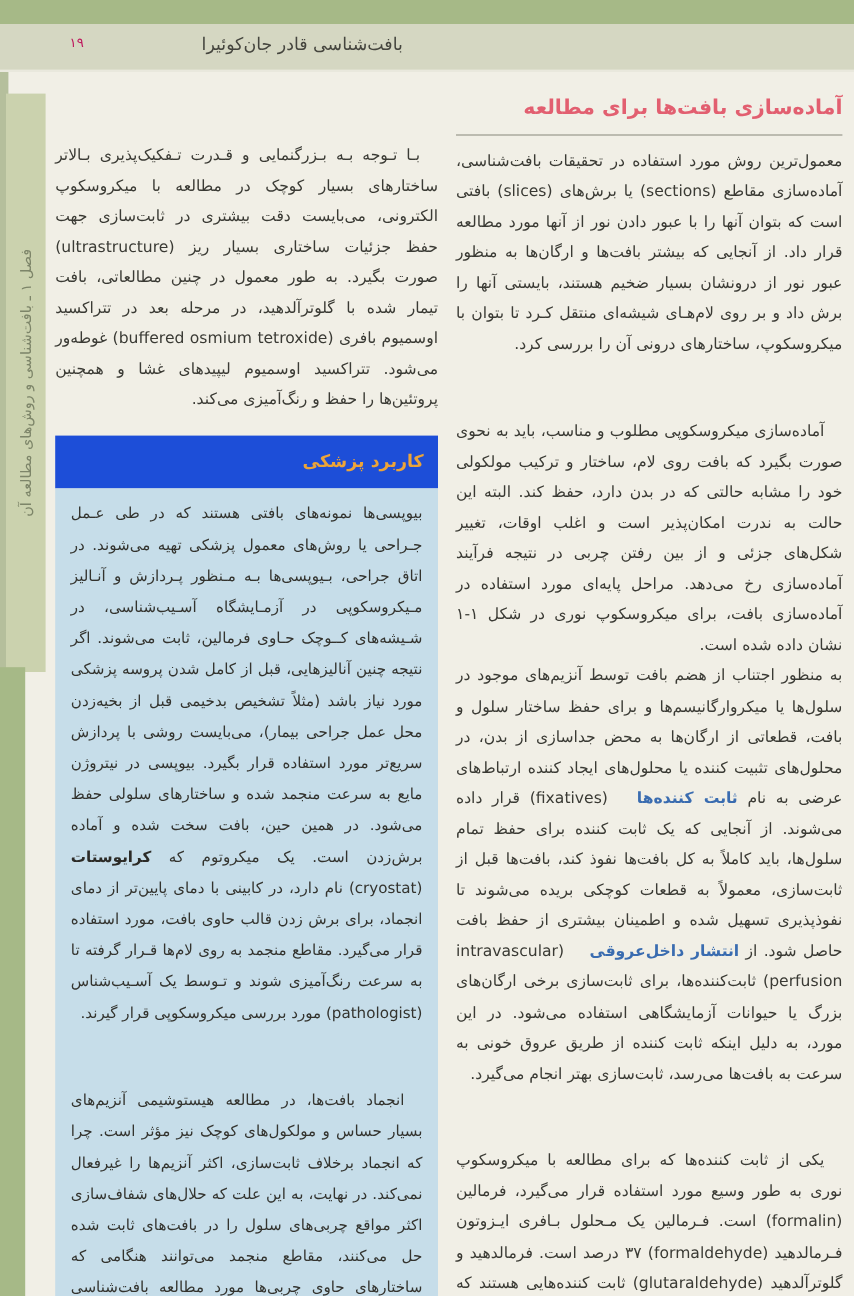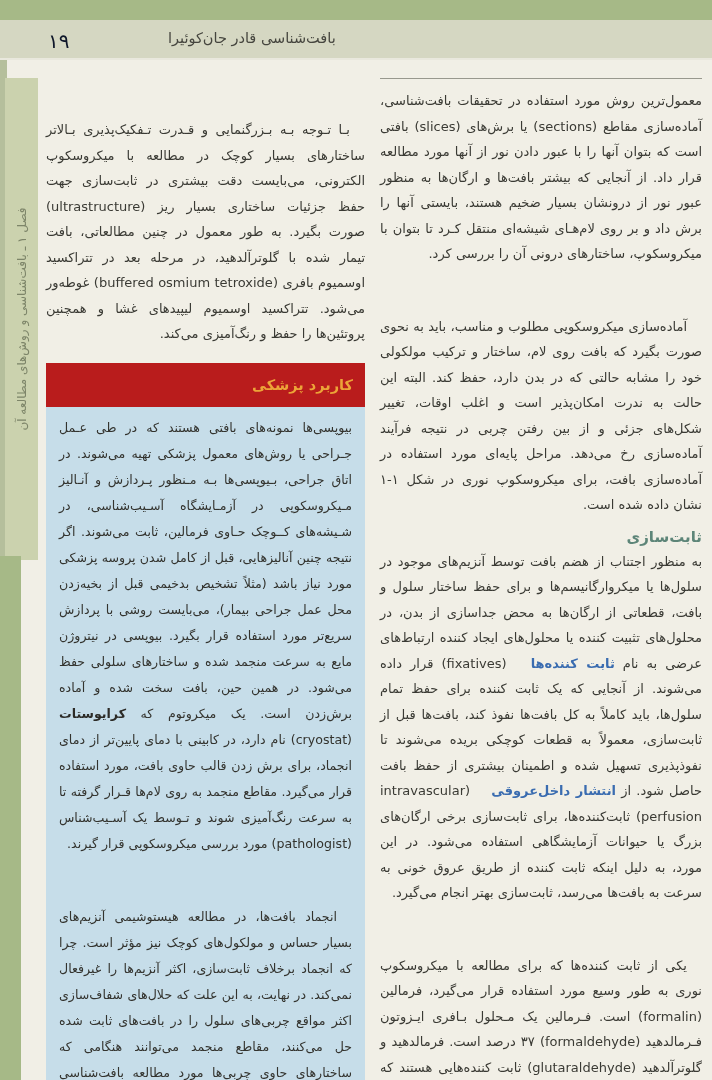--- a/index.html
+++ b/index.html
@@ -24,22 +24,22 @@
     position:absolute;top:20px;left:0;width:712px;height:38px;
     background:#d5d7c2;
     border-bottom:2px solid #e9e8dd;
   }
   .header-title{
     position:absolute;left:168px;top:10px;
     font-size:14.5px;color:#45453e;letter-spacing:0;
     direction:rtl;white-space:nowrap;
   }
   .header-pagenum{
-    position:absolute;left:48px;top:9px;
-    font-size:20px;color:#0f172a;
+    position:absolute;left:58px;top:9px;
+    font-size:11px;color:#be185d;
   }
   
   .edge-line{
     position:absolute;left:0;top:60px;width:7px;height:1020px;
     background:#b5bf9c;
   }
   .chapter-tab{
     position:absolute;left:5px;top:78px;width:33px;height:482px;
     background:#cbd2ae;
   }
@@ -83,21 +83,21 @@
     text-align:justify;color:#3a3a34;
   }
   .indent{text-indent:15px;margin-top:47px;}
   .term{color:#3a6cb0;font-weight:bold;padding-left:16px;}
   .term-dark{color:#2c2b27;font-weight:bold;margin-top:30px;}
   
   .medbox{
     margin-top:16px;
   }
   .medbox-header{
-    height:44px;background:#b91c1c;
+    height:44px;background:#1d4ed8;
     display:flex;align-items:center;
     padding:0 12px;
   }
   .medbox-title{
     font-size:14.5px;font-weight:bold;color:#eca438;
   }
   .medbox-body{
     background:#c6dde9;
     padding:8px 13px 14px;
   }
@@ -121,27 +121,27 @@
 
   <div class="chapter-tab">
     <span class="chapter-tab-text">فصل ۱ ـ بافت‌شناسی و روش‌های مطالعه آن</span>
   </div>
 
   <div class="edge-lower"></div>
 
   <div class="main">
 
     <div class="col col-right">
+      <h1 class="section-title">آماده‌سازی بافت‌ها برای مطالعه</h1>
       <div class="title-rule"></div>
 
       <p class="body-p">معمول‌ترین روش مورد استفاده در تحقیقات بافت‌شناسی، آماده‌سازی مقاطع (sections) یا برش‌های (slices) بافتی است که بتوان آنها را با عبور دادن نور از آنها مورد مطالعه قرار داد. از آنجایی که بیشتر بافت‌ها و ارگان‌ها به منظور عبور نور از درونشان بسیار ضخیم هستند، بایستی آنها را برش داد و بر روی لام‌هـای شیشه‌ای منتقل کـرد تا بتوان با میکروسکوپ، ساختارهای درونی آن را بررسی کرد.</p>
 
       <p class="body-p indent">آماده‌سازی میکروسکوپی مطلوب و مناسب، باید به نحوی صورت بگیرد که بافت روی لام، ساختار و ترکیب مولکولی خود را مشابه حالتی که در بدن دارد، حفظ کند. البته این حالت به ندرت امکان‌پذیر است و اغلب اوقات، تغییر شکل‌های جزئی و از بین رفتن چربی در نتیجه فرآیند آماده‌سازی رخ می‌دهد. مراحل پایه‌ای مورد استفاده در آماده‌سازی بافت، برای میکروسکوپ نوری در شکل ۱-۱ نشان داده شده است.</p>
 
-      <h2 class="subsection-title">ثابت‌سازی</h2>
 
       <p class="body-p"><span>به منظور اجتناب از هضم بافت توسط آنزیم‌های موجود در سلول‌ها یا میکروارگانیسم‌ها و برای حفظ ساختار سلول و بافت، قطعاتی از ارگان‌ها به محض جداسازی از بدن، در محلول‌های تثبیت کننده یا محلول‌های ایجاد کننده ارتباط‌های عرضی به نام </span><span class="term">ثابت کننده‌ها</span><span> (fixatives) قرار داده می‌شوند. از آنجایی که یک ثابت کننده برای حفظ تمام سلول‌ها، باید کاملاً به کل بافت‌ها نفوذ کند، بافت‌ها قبل از ثابت‌سازی، معمولاً به قطعات کوچکی بریده می‌شوند تا نفوذپذیری تسهیل شده و اطمینان بیشتری از حفظ بافت حاصل شود. از </span><span class="term">انتشار داخل‌عروقی</span><span> (intravascular perfusion) ثابت‌کننده‌ها، برای ثابت‌سازی برخی ارگان‌های بزرگ یا حیوانات آزمایشگاهی استفاده می‌شود. در این مورد، به دلیل اینکه ثابت کننده از طریق عروق خونی به سرعت به بافت‌ها می‌رسد، ثابت‌سازی بهتر انجام می‌گیرد.</span></p>
 
       <p class="body-p indent">یکی از ثابت کننده‌ها که برای مطالعه با میکروسکوپ نوری به طور وسیع مورد استفاده قرار می‌گیرد، فرمالین (formalin) است. فـرمالین یک مـحلول بـافری ایـزوتون فـرمالدهید (formaldehyde) ۳۷ درصد است. فرمالدهید و گلوترآلدهید (glutaraldehyde) ثابت کننده‌هایی هستند که اغلب اوقات در مطالعه با میکروسکوپ الکترونی استفاده می‌شوند. آنها با گروه‌های آمینی (NH₂) پروتئین‌ها واکنش نشان داده و از تخریب آنها توسط پروتئازهای معمول جلوگیری می‌کنند.</p>
     </div>
 
     <div class="col col-left">
 
       <p class="body-p indent">بـا تـوجه بـه بـزرگنمایی و قـدرت تـفکیک‌پذیری بـالاتر ساختارهای بسیار کوچک در مطالعه با میکروسکوپ الکترونی، می‌بایست دقت بیشتری در ثابت‌سازی جهت حفظ جزئیات ساختاری بسیار ریز (ultrastructure) صورت بگیرد. به طور معمول در چنین مطالعاتی، بافت تیمار شده با گلوترآلدهید، در مرحله بعد در تتراکسید اوسمیوم بافری (buffered osmium tetroxide) غوطه‌ور می‌شود. تتراکسید اوسمیوم لیپیدهای غشا و همچنین پروتئین‌ها را حفظ و رنگ‌آمیزی می‌کند.</p>
 

